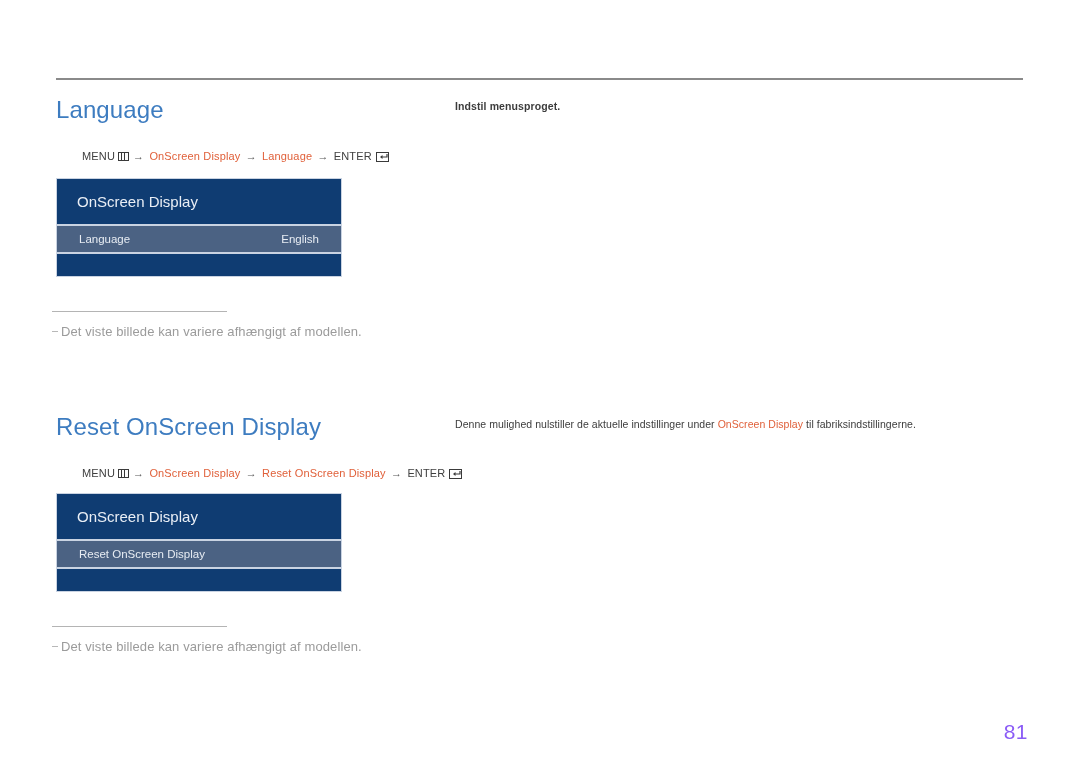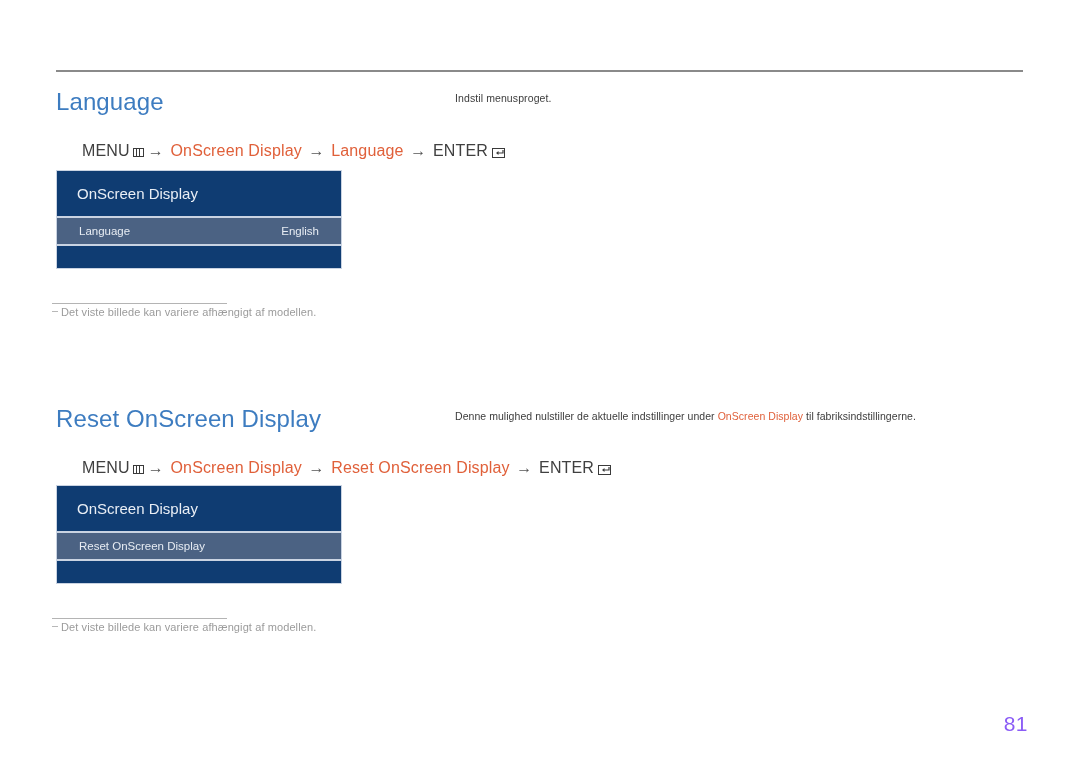--- a/index.html
+++ b/index.html
@@ -11,21 +11,21 @@
     height: 763px;
     background: #ffffff;
     font-family: "Liberation Sans", sans-serif;
     color: #3c3c3c;
     position: relative;
     overflow: hidden;
   }
 
   .page {
     position: absolute;
-    left: 0; top: 0;
+    left: 0; top: 8px;
     width: 1080px;
     height: 652px;
   }
 
   
   .top-rule {
     position: absolute;
     left: 56px;
     top: 70px;
     width: 967px;
@@ -50,21 +50,21 @@
     font-weight: normal;
     color: #3d7cc0;
     letter-spacing: 0.1px;
     white-space: nowrap;
   }
 
   
   .breadcrumb {
     position: absolute;
     left: 56px;
-    font-size: 16px;
+    font-size: 11px;
     color: #404040;
     white-space: nowrap;
     letter-spacing: 0.15px;
     padding-left: 26px;
   }
   .bc-1 { top: 54px; }
   .bc-2 { top: 54px; }
   .breadcrumb .path { color: #e0603a; }
   .breadcrumb .arrow {
     color: #555;
@@ -160,22 +160,22 @@
   .note-block {
     position: absolute;
     left: 52px;
   }
   .note-rule {
     width: 175px;
     height: 1px;
     background: #b4b4b4;
   }
   .note-text {
-    margin-top: 2px;
-    font-size: 11px;
+    margin-top: 12px;
+    font-size: 13px;
     color: #9b9b9b;
     white-space: nowrap;
     letter-spacing: 0.1px;
   }
   .note-dash {
     display: inline-block;
     width: 6px;
     border-top: 1px solid #b8b8b8;
     vertical-align: 4px;
     margin-right: 3px;
@@ -242,21 +242,21 @@
         <span class="row-value">English</span>
       </div>
       <div class="osd-row empty"></div>
     </div>
 
     <div class="note-block" style="top: 215px;">
       <div class="note-rule"></div>
       <div class="note-text"><span class="note-dash"></span><span>Det viste billede kan variere afhængigt af modellen.</span></div>
     </div>
 
-    <div class="desc" style="top: 4px;">
+    <div class="desc" style="top: 4px; font-weight: bold;">
       <div class="desc-title">Indstil menusproget.</div>
     </div>
 
   </div>
 
   <div class="section section-2">
 
     <div class="heading">Reset OnScreen Display</div>
 
     <div class="breadcrumb bc-2">

